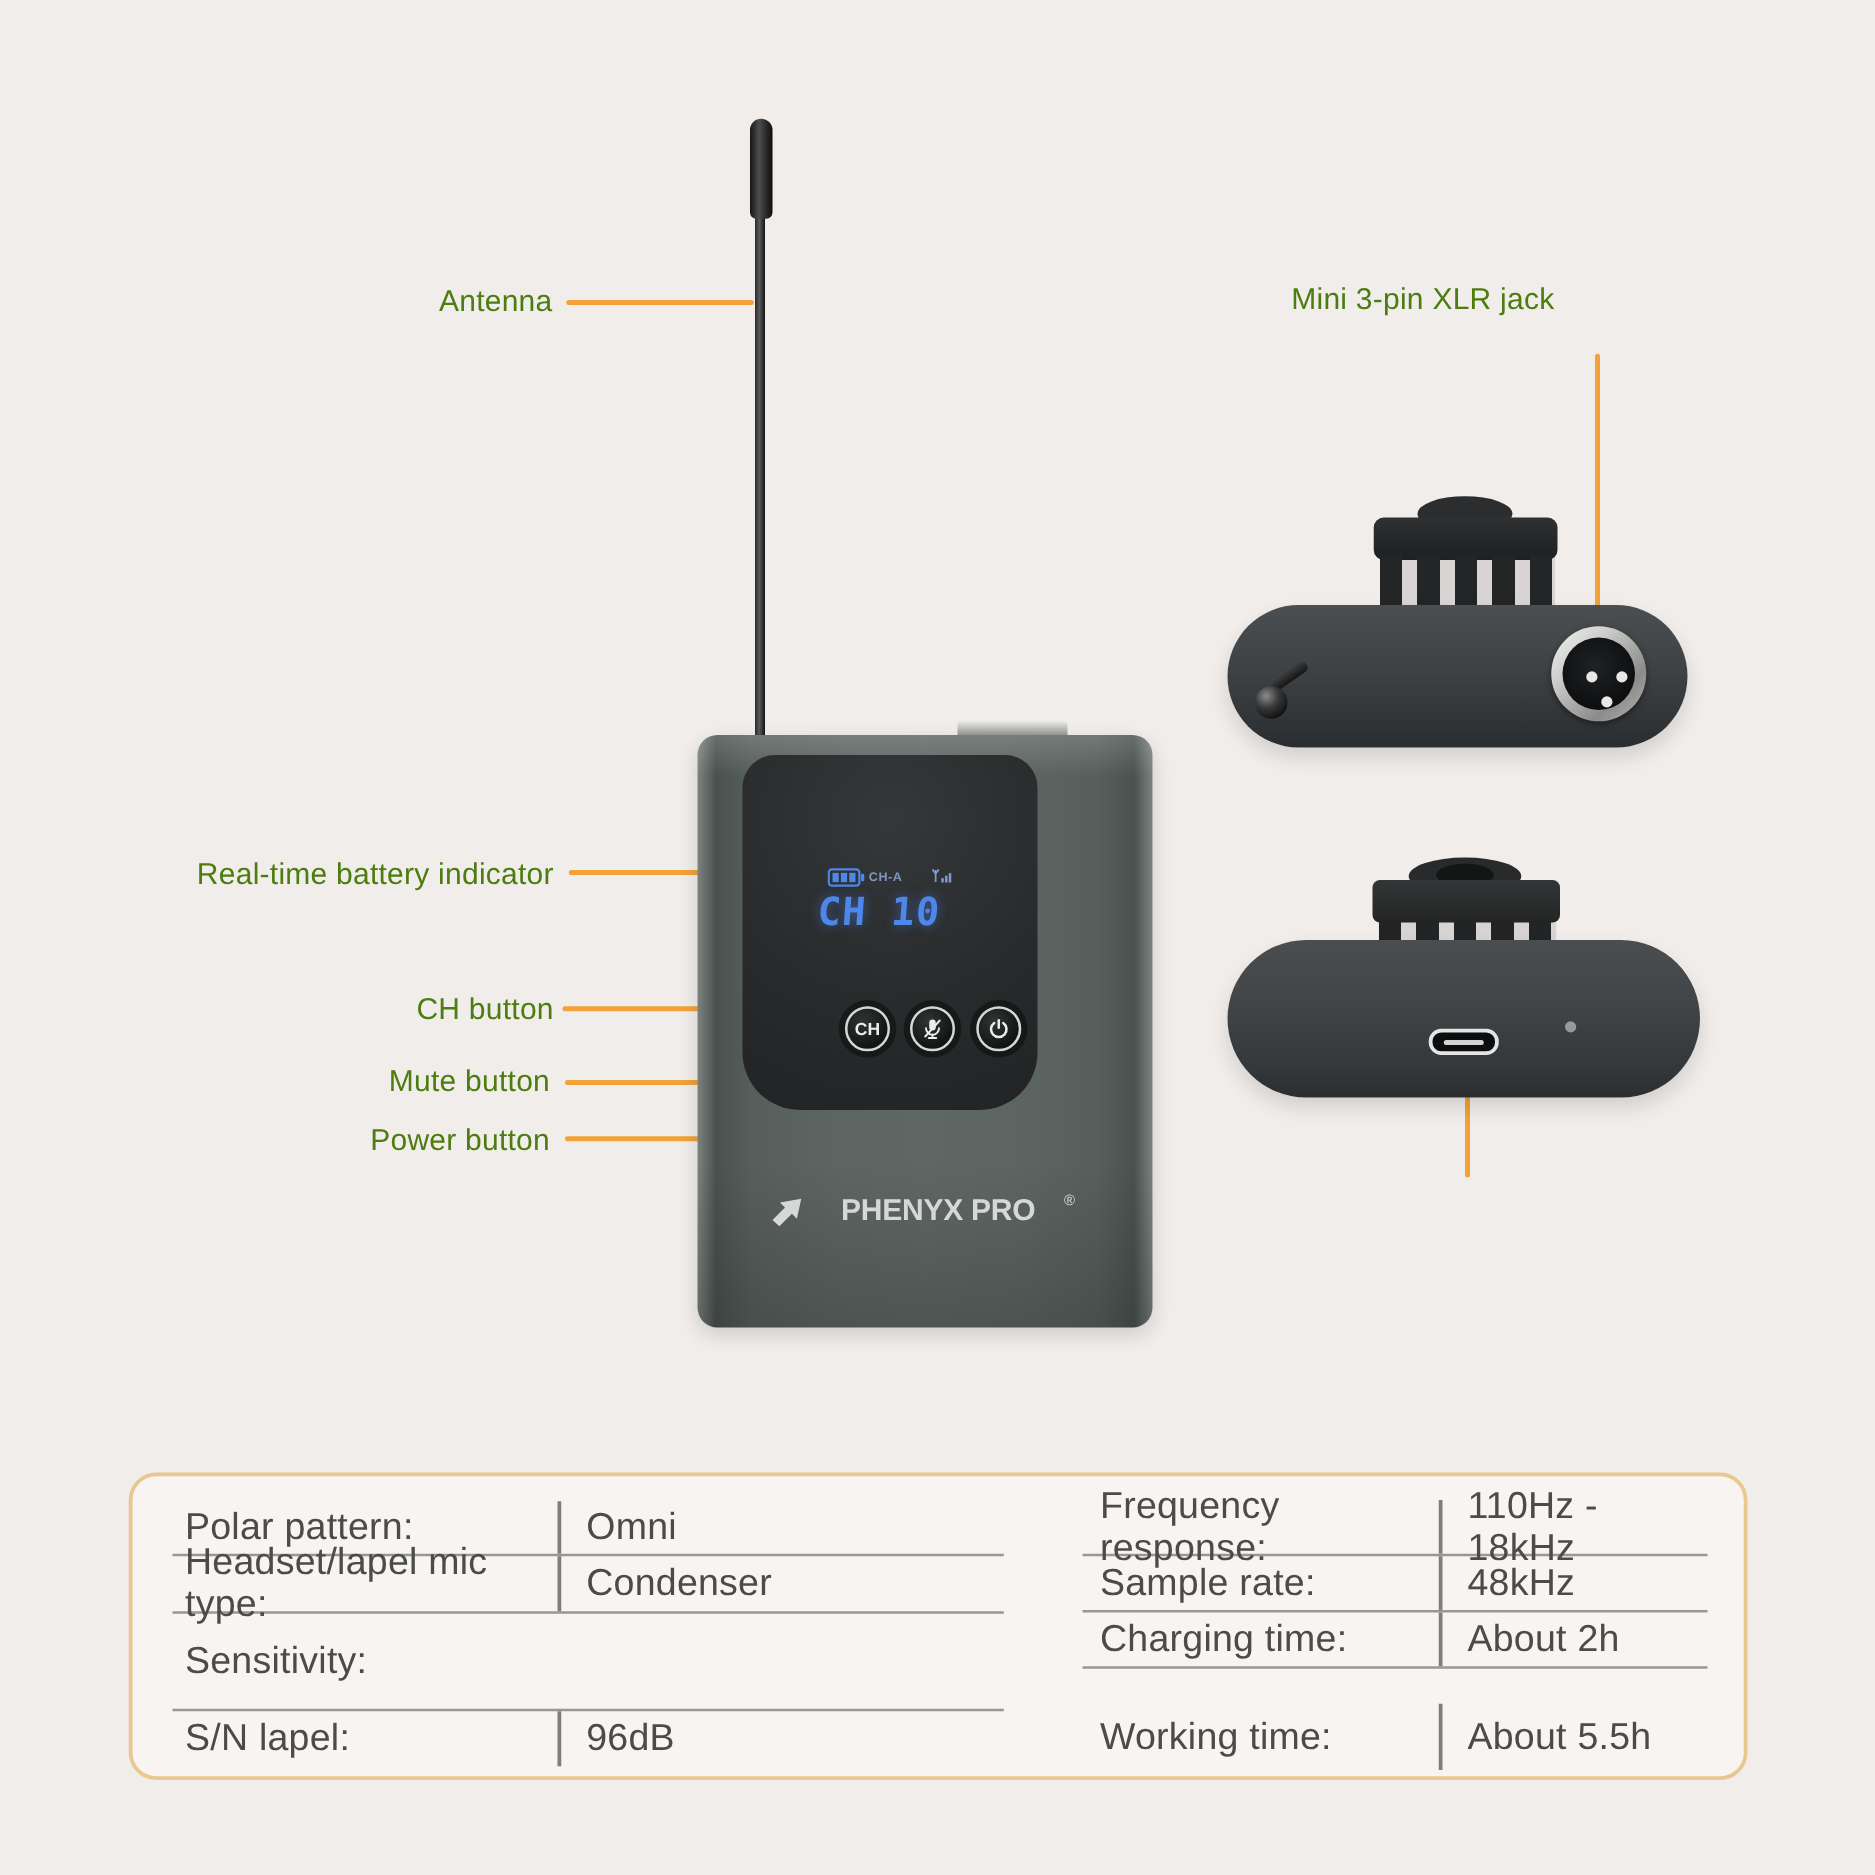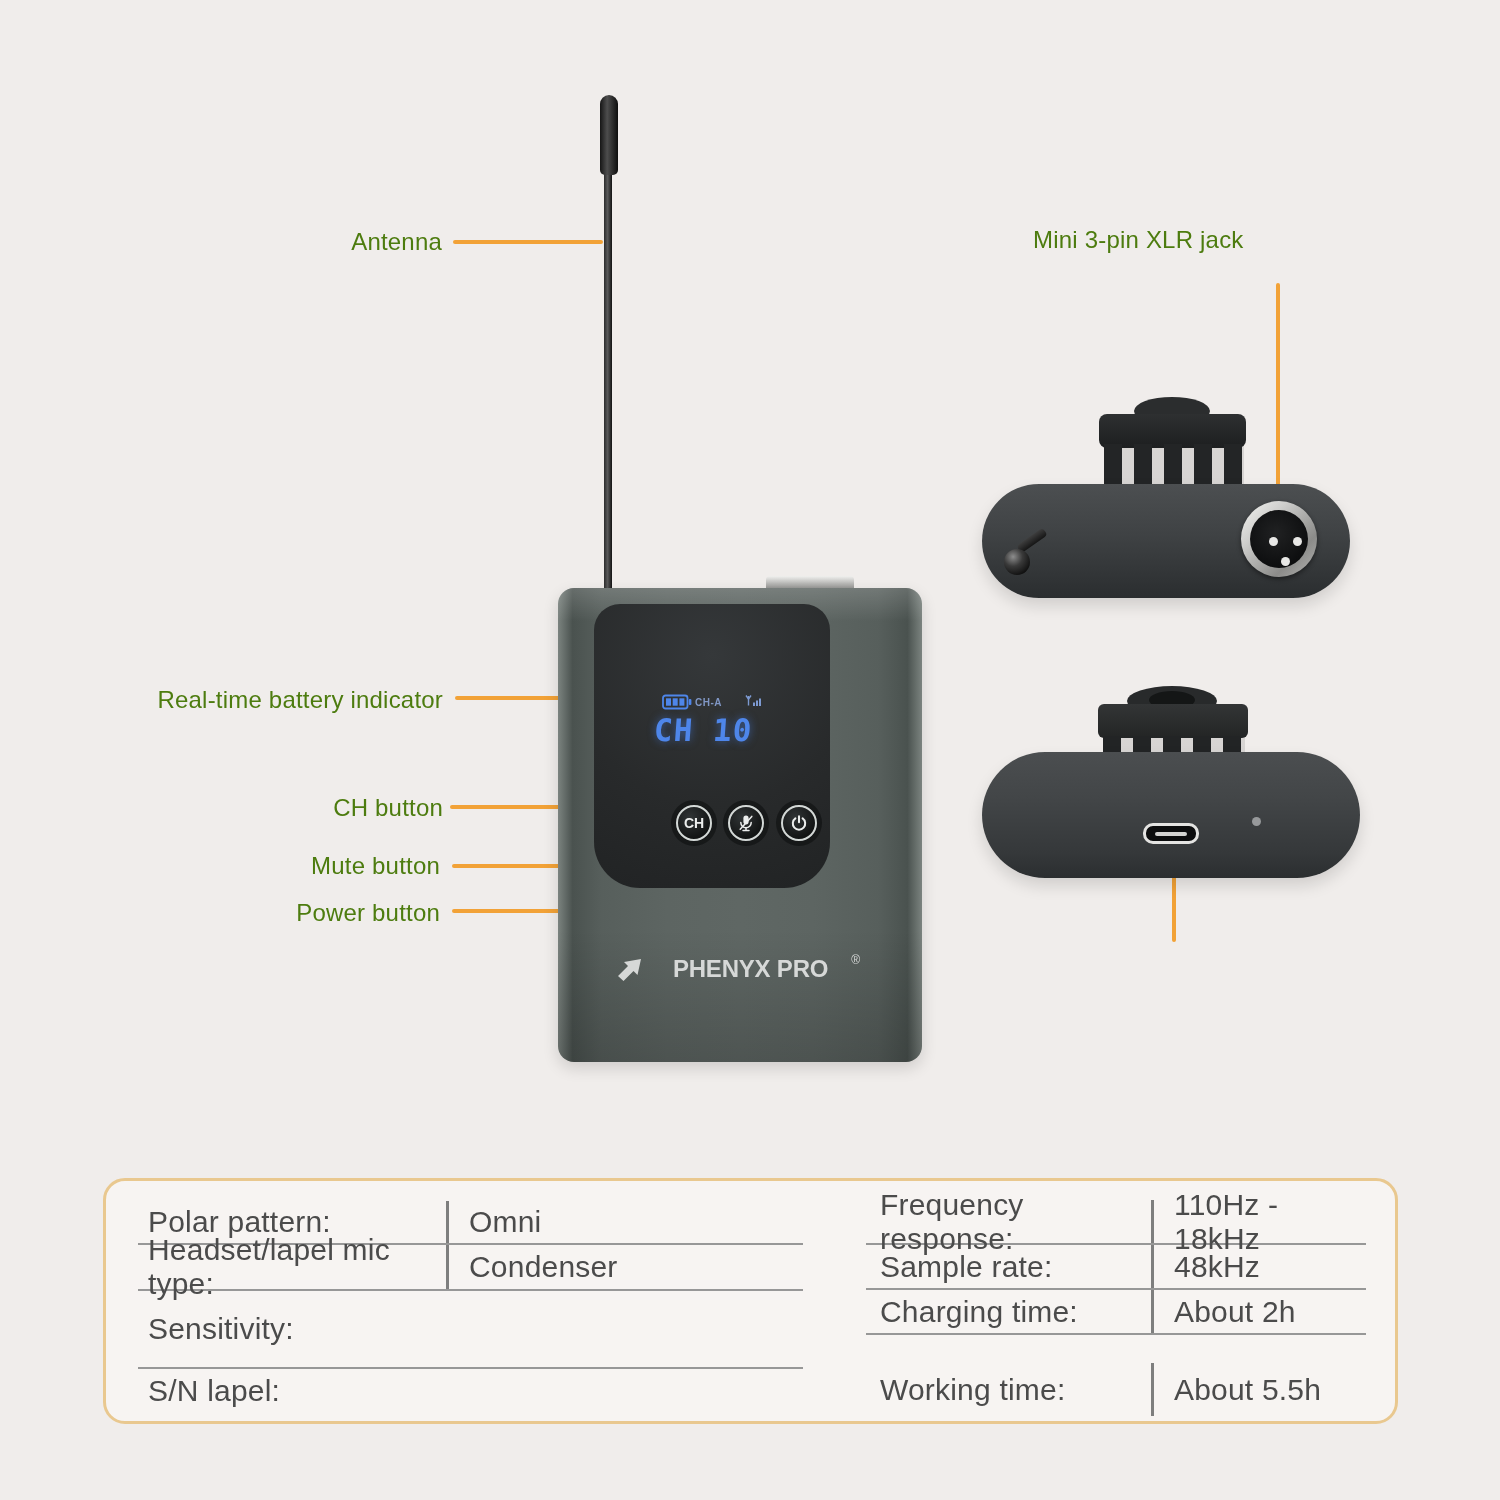--- a/index.html
+++ b/index.html
@@ -290,20 +290,21 @@
       </div>
       <div class="spec-row r1">
         <div class="spec-label">Headset/lapel mic type:</div>
         <div class="spec-value">Condenser</div>
       </div>
       <div class="spec-row r3">
         <div class="spec-label">Sensitivity:</div>
       </div>
       <div class="spec-row r4 last">
         <div class="spec-label">S/N lapel:</div>
+        <div class="spec-value">96dB</div>
       </div>
     </div>
     <div class="spec-table" id="spec-right">
       <div class="spec-row">
         <div class="spec-label">Frequency response:</div>
         <div class="spec-value">110Hz - 18kHz</div>
       </div>
       <div class="spec-row">
         <div class="spec-label">Sample rate:</div>
         <div class="spec-value">48kHz</div>

